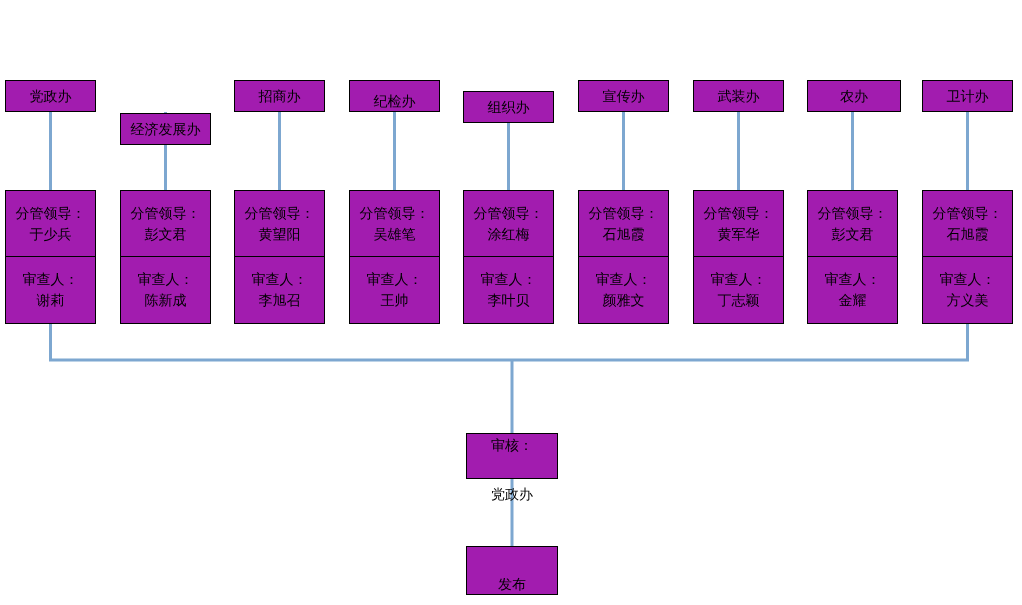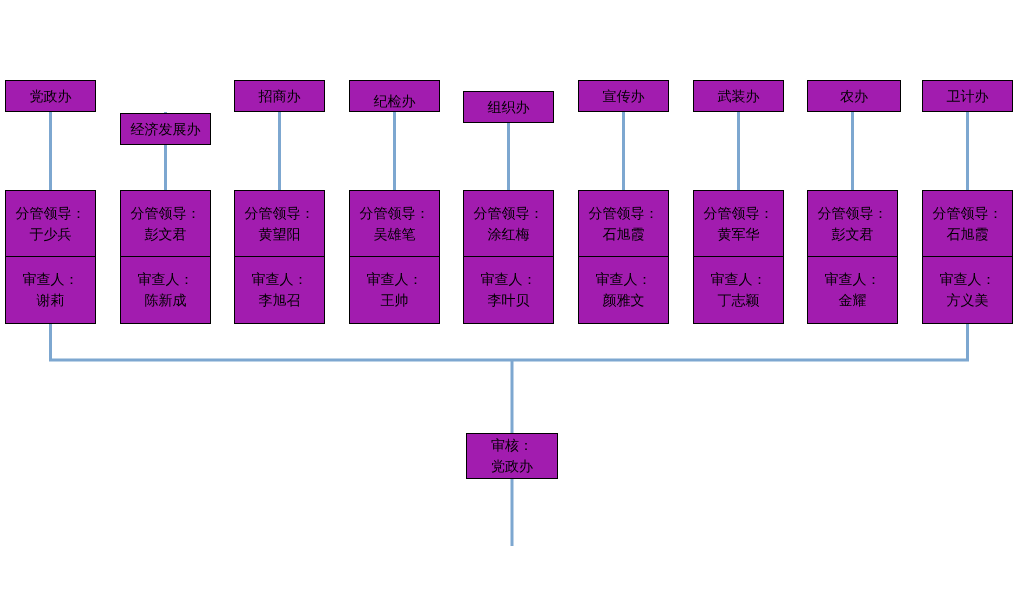--- a/index.html
+++ b/index.html
@@ -95,20 +95,21 @@
     line-height: 21px;
   }
 
   .terminal-node {
     font-size: 14px;
     line-height: 21px;
   }
   .terminal-node .line {
     display: block;
     white-space: nowrap;
+    margin-top: 28px;
   }
 </style>
 </head>
 <body style="background: rgb(255, 255, 255); color: rgb(0, 0, 0);">
 
 <div id="canvas" style="background: rgb(255, 255, 255);">
 
 
   <svg id="connectors" viewBox="0 0 1022 605" width="1022" height="605">
     <g id="connector-group" stroke="#7da7d0" stroke-width="3" fill="none" stroke-linecap="butt">
@@ -250,14 +251,17 @@
           <span class="name">方义美</span>
         </div>
       </div>
     </div>
 
   <div class="node terminal-node" id="review-node" style="left: 466px; top: 433px; width: 92px; height: 46px; border-color: rgb(0, 0, 0);">
     <span class="line">审核：</span>
     <span class="line">党政办</span>
   </div>
 
+  <div class="node terminal-node" id="publish-node" style="left: 466px; top: 546px; width: 92px; height: 49px; border-color: rgb(0, 0, 0);">
+    <span class="line">发布</span>
+  </div>
 
 </div>
 
 </body></html>

